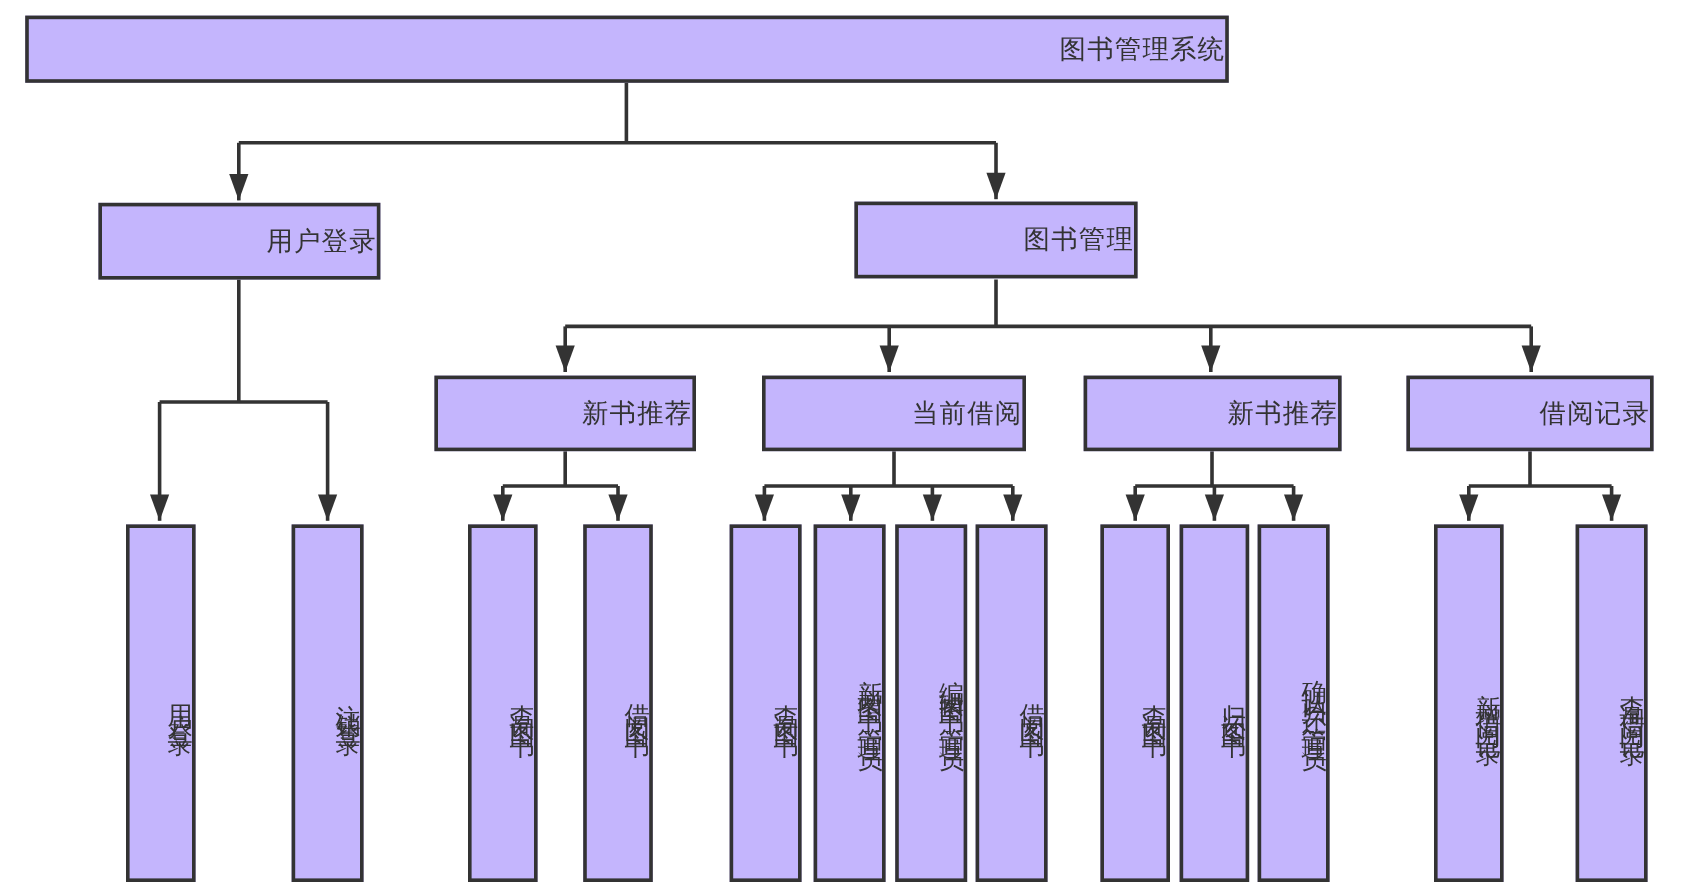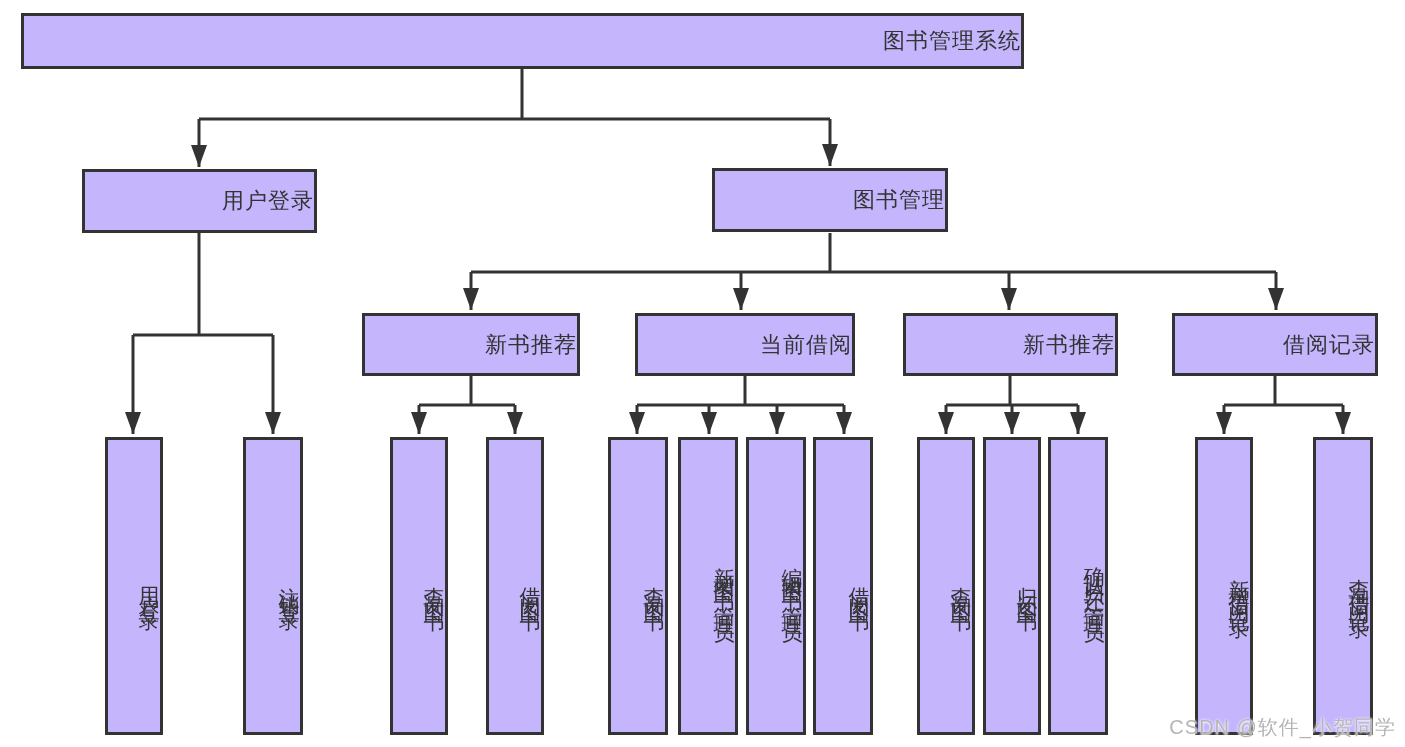--- a/index.html
+++ b/index.html
@@ -180,15 +180,14 @@
     <span>确认归还（管理员）</span>
   </div>
 
   <div class="node leaf" style="left:1195px; top:437px; width:58px; height:298px;">
     <span>新增借阅记录</span>
   </div>
   <div class="node leaf" style="left:1313px; top:437px; width:60px; height:298px;">
     <span>查询借阅记录</span>
   </div>
 
-  <div class="watermark">CSDN @软件_小贺同学</div>
 
 </div>
 
 </body></html>

